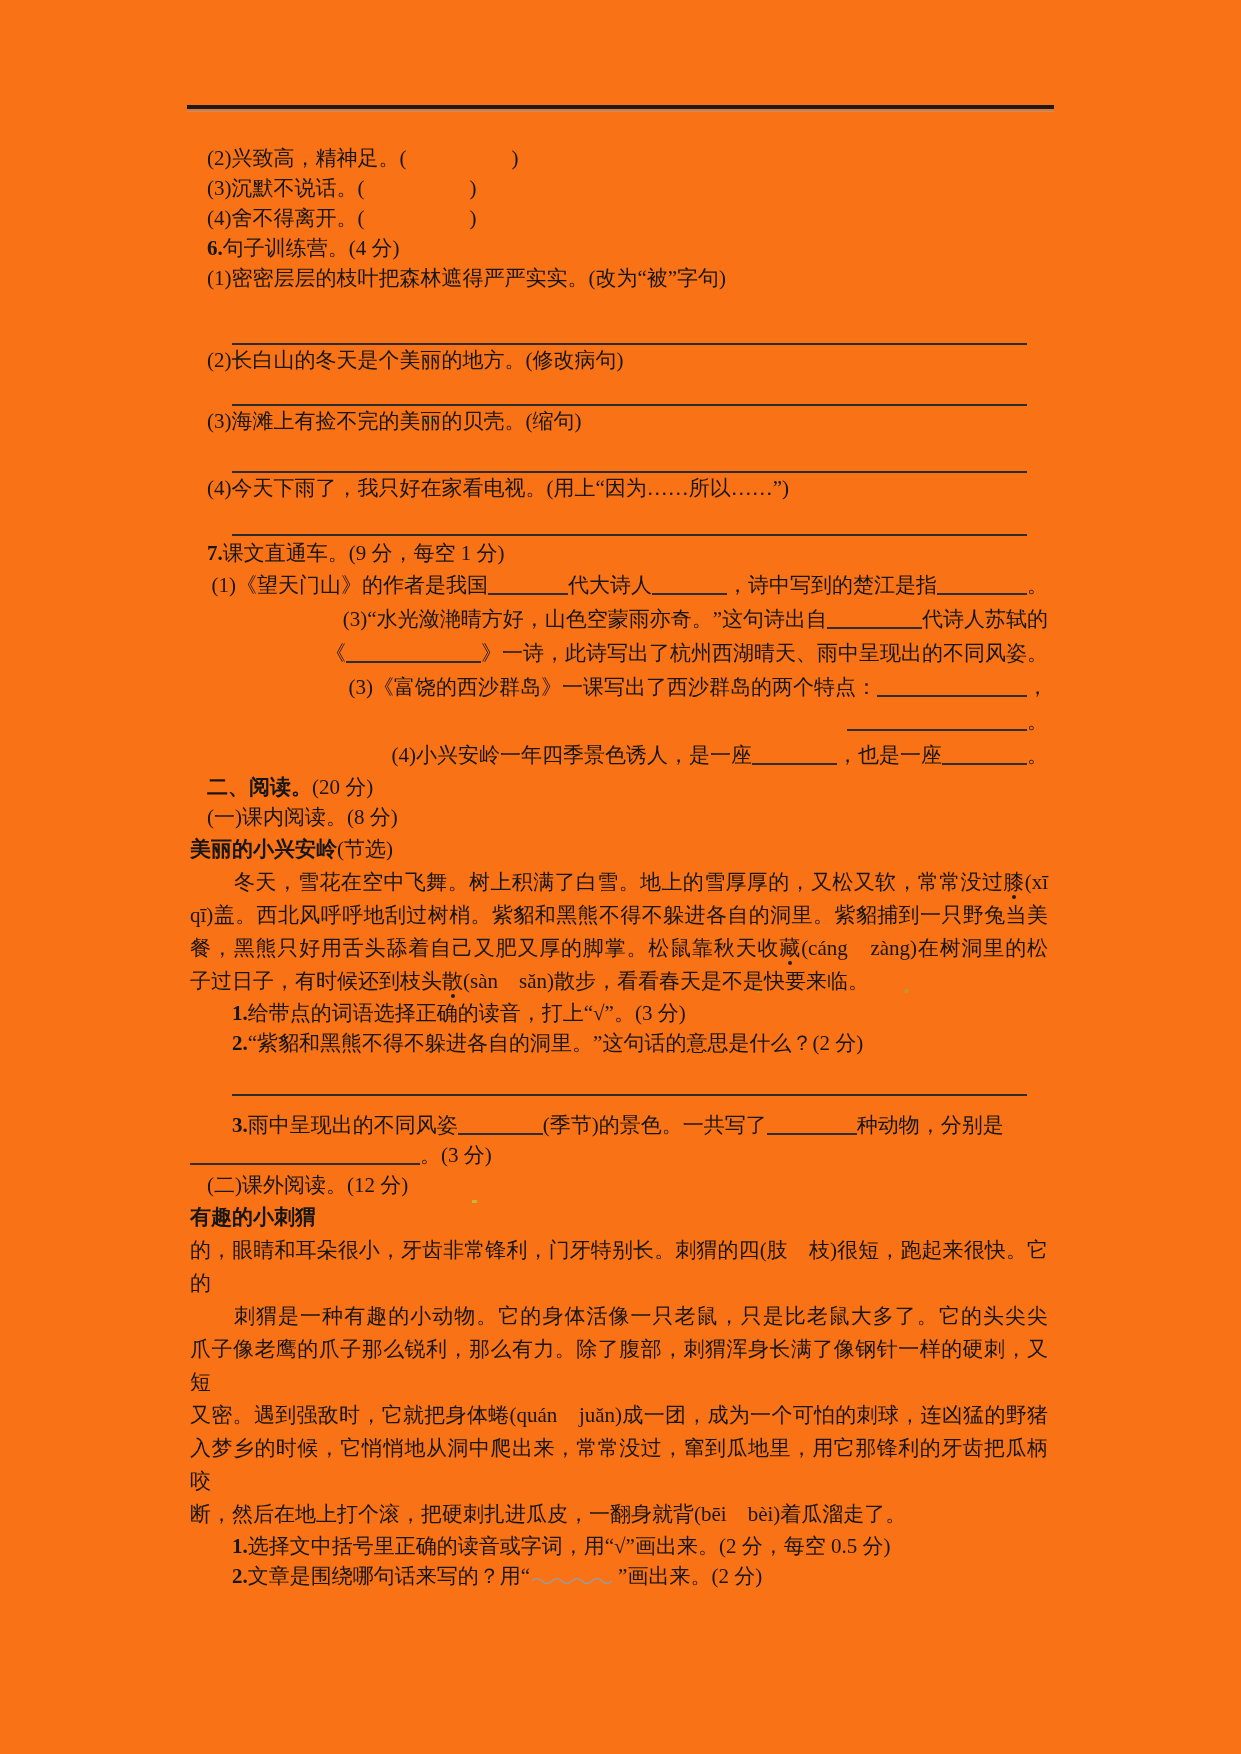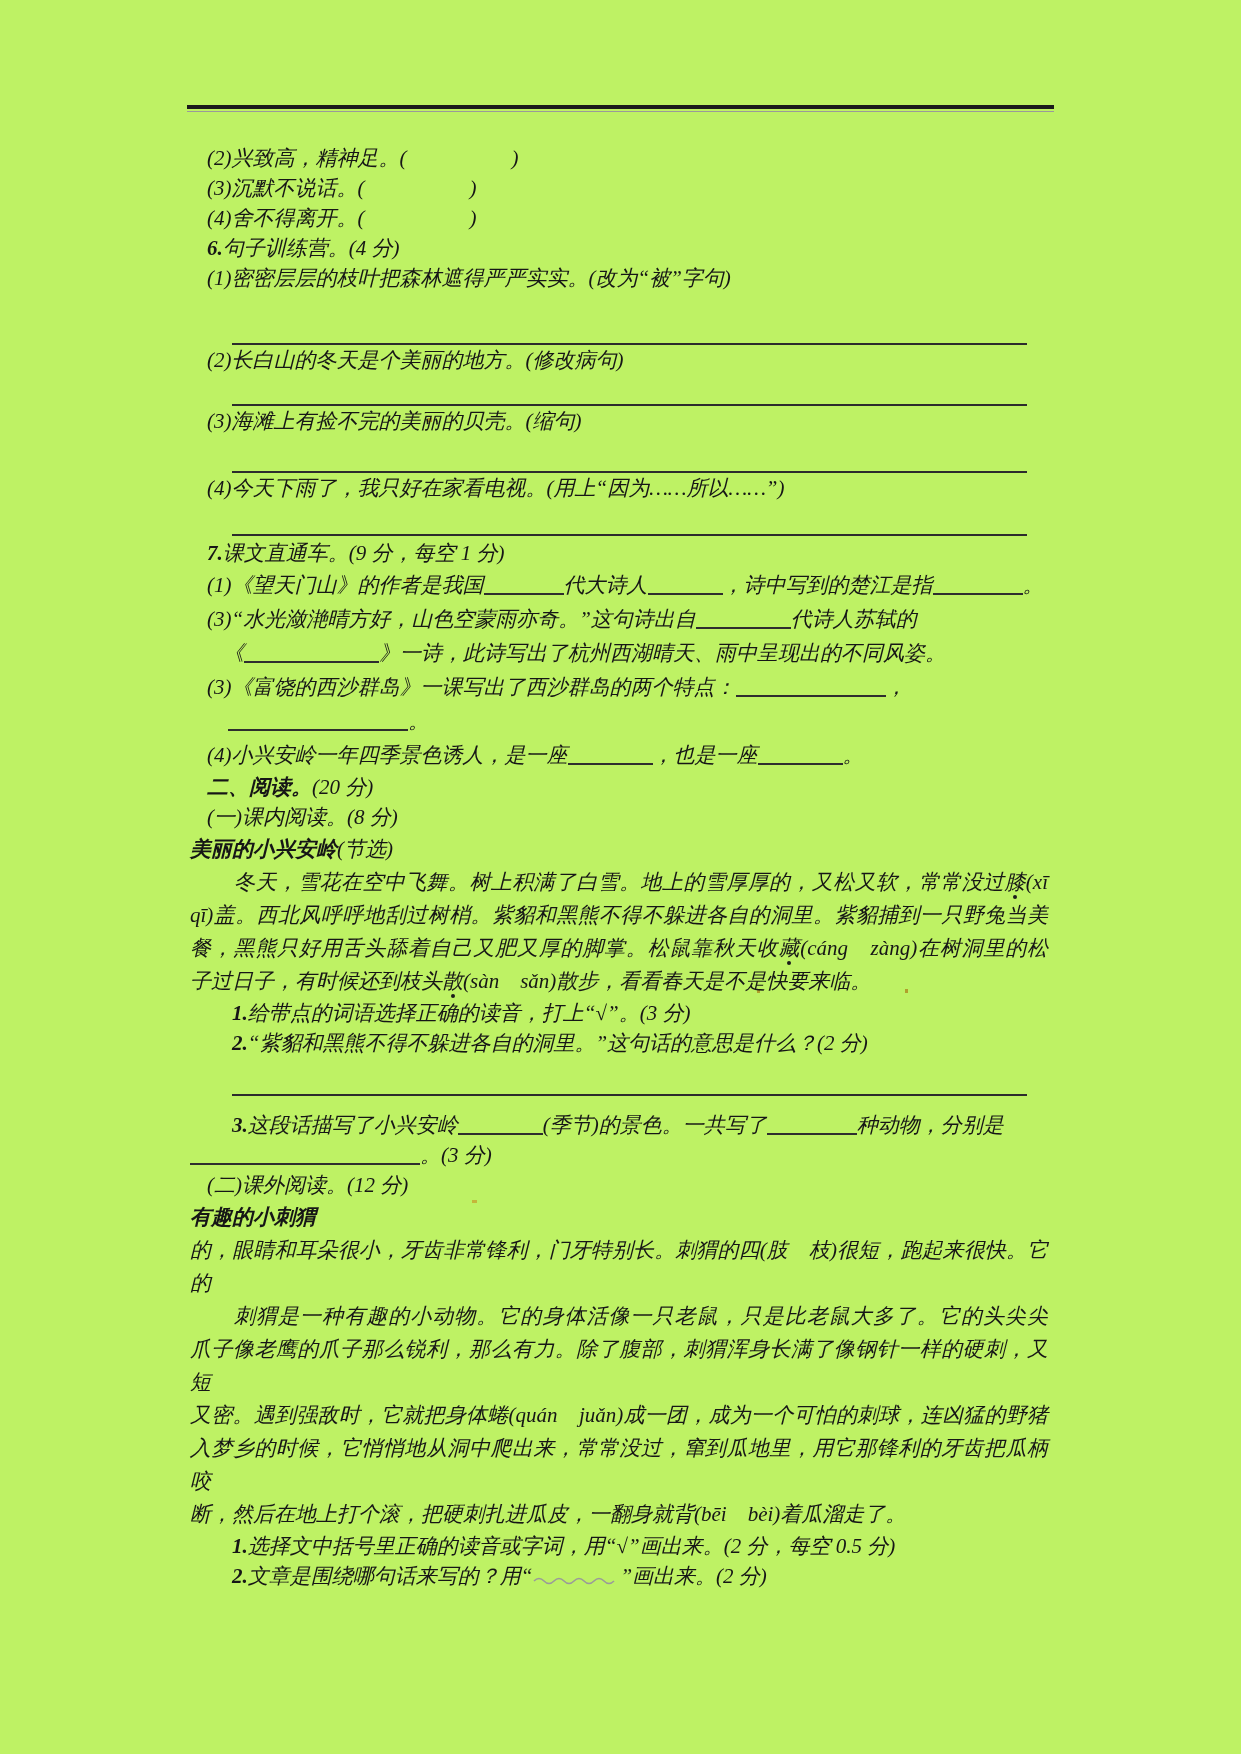--- a/index.html
+++ b/index.html
@@ -1,30 +1,30 @@
 <!DOCTYPE html>
 <html><head>
 <meta charset="utf-8">
 <style>
   html,body{margin:0;padding:0;background:#fff;}
   body{width:1241px;height:1754px;position:relative;
        font-family:"Liberation Serif","DejaVu Serif",serif;
        color:#161616;font-size:21px;}
-  .page{position:absolute;inset:0;background:#bef264;font-style:italic;}
+  .page{position:absolute;inset:0;background:#f97316;}
   .rule{position:absolute;top:105px;left:187px;width:867px;height:2px;
         border-top:4px solid #1b1b1b;border-bottom:1px solid #9a9a9a;}
   .content{position:absolute;top:143px;left:190px;width:858px;}
   .ln{line-height:30px;white-space:nowrap;}
   .ind{padding-left:17px;}
   .qnum{font-weight:bold;}
   .answer-line{margin:50px 0 0 42px;width:795px;height:0;
                border-bottom:2px solid #2c2c2c;}
   .al2{margin-top:29px;} .al3{margin-top:35px;} .al4{margin-top:31px;} .al5{margin-top:36px;}
   .mt16{} .mt15{margin-top:2px;} .mt14{margin-top:14px;}
-  .q7 .ln{line-height:34px;}
+  .q7 .ln{line-height:34px;text-align:right;}
   .ind33{padding-left:33px;} .ind38{padding-left:38px;} .ind42{padding-left:42px;}
   .center{text-align:left;white-space:nowrap;}
   .bold{font-weight:bold;}
   .title-line{line-height:34px;}
   .pline{line-height:33px;text-align:justify;text-align-last:justify;}
   .pline.last{text-align-last:left;}
   .pline.first{text-indent:44px;}
   .bk{display:inline-block;border-bottom:2px solid #2e2e2e;height:17px;vertical-align:-3px;}
   .bk80{width:80px;} .bk75{width:75px;} .bk90{width:90px;} .bk95{width:95px;}
   .bk135{width:135px;} .bk150{width:150px;} .bk180{width:180px;} .bk85{width:85px;}
@@ -89,21 +89,21 @@
     <div class="center title-line"><span class="bold">美丽的小兴安岭</span><span>(节选)</span></div>
 
     <div class="pline first"><span>冬天，雪花在空中飞舞。树上积满了白雪。地上的雪厚厚的，又松又软，常常没过</span><span class="emdot">膝</span><span>(xī</span></div>
     <div class="pline">qī)盖。西北风呼呼地刮过树梢。紫貂和黑熊不得不躲进各自的洞里。紫貂捕到一只野兔当美</div>
     <div class="pline"><span>餐，黑熊只好用舌头舔着自己又肥又厚的脚掌。松鼠靠秋天收</span><span class="emdot">藏</span><span>(cáng　zàng)在树洞里的松</span></div>
     <div class="pline last"><span>子过日子，有时候还到枝头</span><span class="emdot">散</span><span>(sàn　sǎn)散步，看看春天是不是快要来临。</span></div>
 
     <div class="ln ind42"><span class="qnum">1.</span><span>给带点的词语选择正确的读音，打上“√”。(3 分)</span></div>
     <div class="ln ind42"><span class="qnum">2.</span><span>“紫貂和黑熊不得不躲进各自的洞里。”这句话的意思是什么？(2 分)</span></div>
     <div class="answer-line al5"></div>
-    <div class="ln ind42 mt14"><span class="qnum">3.</span><span>这段话描写了小兴安岭</span><span class="bk bk85"></span><span>(季节)的景色。一共写了</span><span class="bk bk90"></span><span>种动物，分别是</span></div>
+    <div class="ln ind42 mt14"><span class="qnum">3.</span><span>雨中呈现出的不同风姿</span><span class="bk bk85"></span><span>(季节)的景色。一共写了</span><span class="bk bk90"></span><span>种动物，分别是</span></div>
     <div class="ln"><span class="bk bk230"></span><span>。(3 分)</span></div>
 
     <div class="ln ind">(二)课外阅读。(12 分)</div>
     <div class="center title-line bold">有趣的小刺猬</div>
 
     <div class="pline">的，眼睛和耳朵很小，牙齿非常锋利，门牙特别长。刺猬的四(肢　枝)很短，跑起来很快。它的</div>
     <div class="pline first">刺猬是一种有趣的小动物。它的身体活像一只老鼠，只是比老鼠大多了。它的头尖尖</div>
     <div class="pline">爪子像老鹰的爪子那么锐利，那么有力。除了腹部，刺猬浑身长满了像钢针一样的硬刺，又短</div>
     <div class="pline">又密。遇到强敌时，它就把身体蜷(quán　juǎn)成一团，成为一个可怕的刺球，连凶猛的野猪</div>
     <div class="pline">入梦乡的时候，它悄悄地从洞中爬出来，常常没过，窜到瓜地里，用它那锋利的牙齿把瓜柄咬</div>

